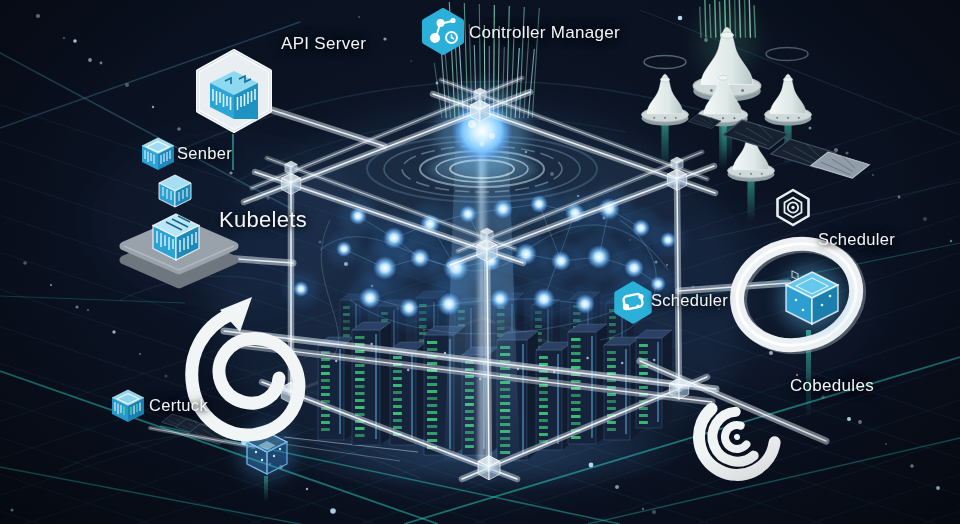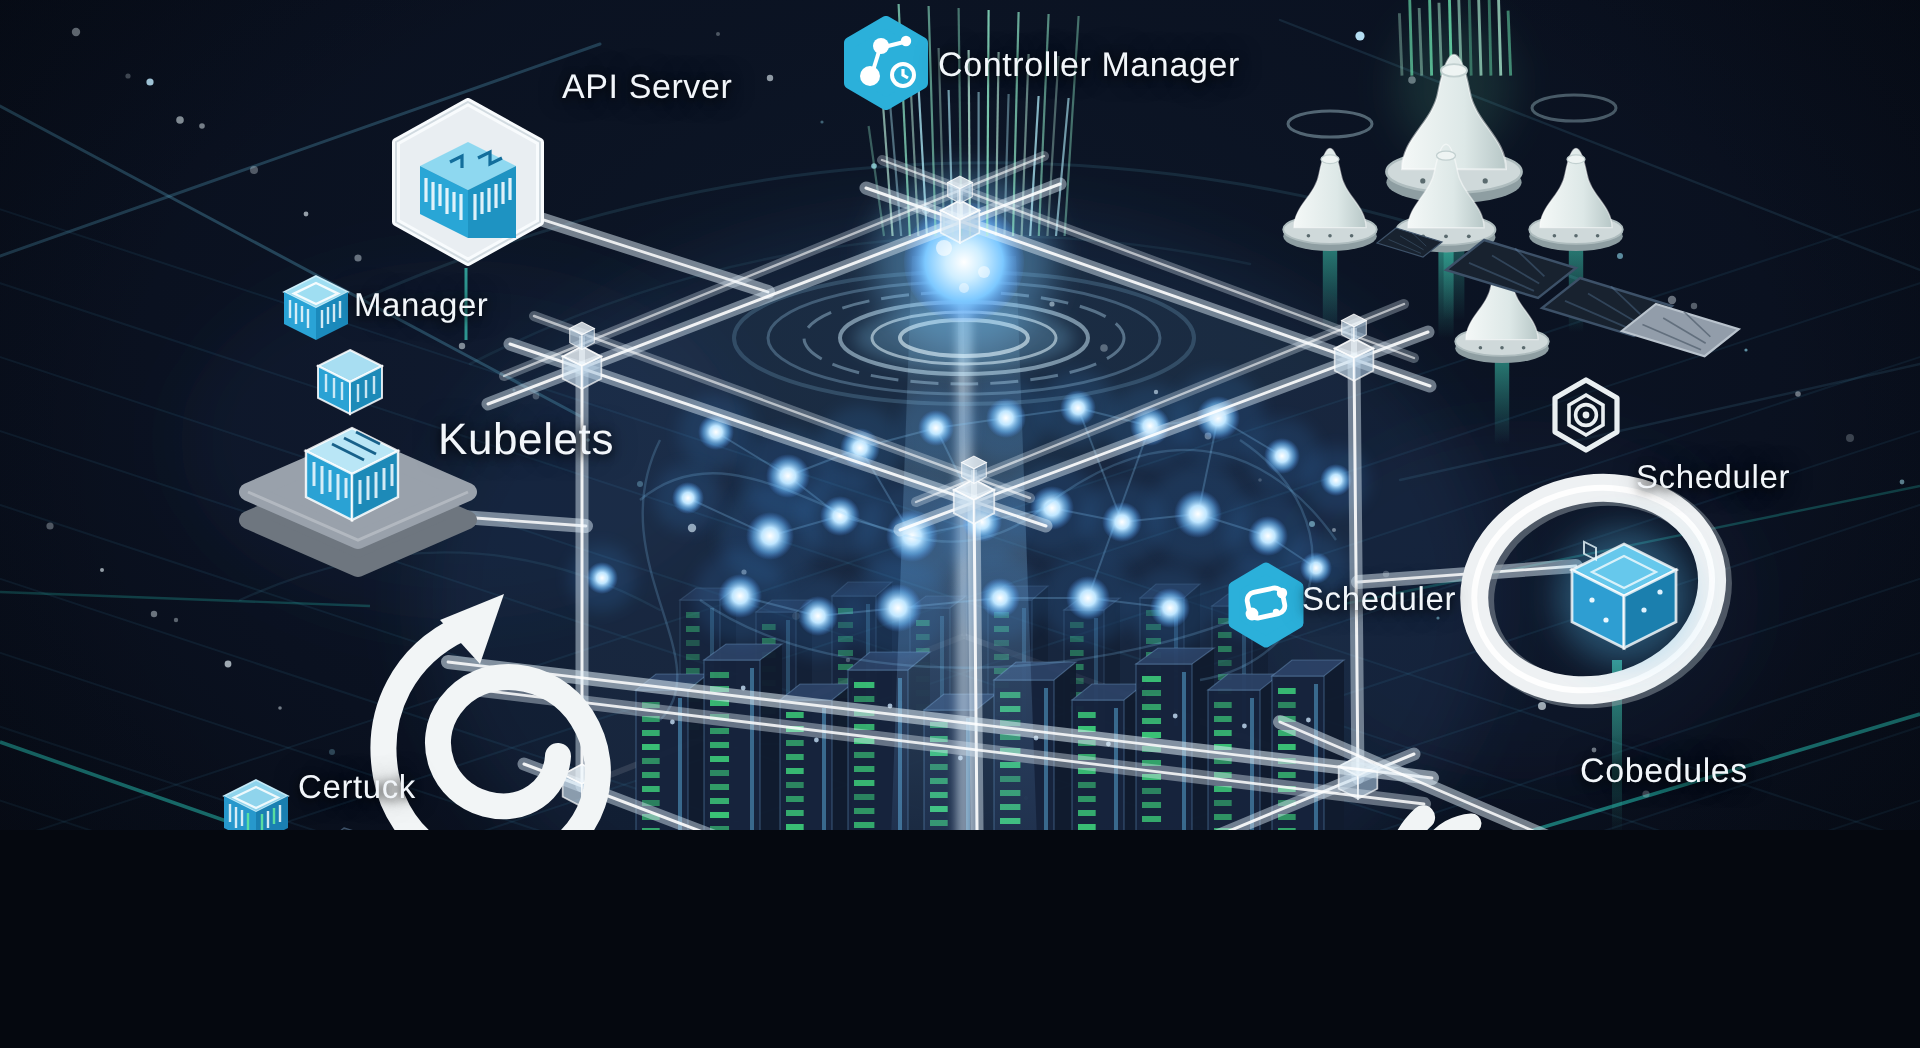--- a/index.html
+++ b/index.html
@@ -1,17 +1,17 @@
 <!DOCTYPE html>
 <html><head>
 <meta charset="utf-8">
 <style>
   html,body{margin:0;padding:0;background:#05080f;}
   .stage{
-    position:relative;width:960px;height:415px;overflow:hidden;
+    position:relative;width:960px;height:524px;overflow:hidden;
     background:
       radial-gradient(ellipse 900px 600px at 50% 42%, #0d1728 0%, #0a1120 45%, #060a13 78%, #04070d 100%);
     font-family:"Liberation Sans", sans-serif;
   }
   .stage svg{position:absolute;left:0;top:0;}
   .label{
     position:absolute;color:#f2f6fa;font-size:16.5px;font-weight:400;
     letter-spacing:.3px;white-space:nowrap;
     text-shadow:0 1px 5px rgba(0,0,0,.85), 0 0 12px rgba(0,0,0,.5);
     z-index:30;
@@ -1032,21 +1032,21 @@
           <line x1="8" y1="14.5" x2="8" y2="25"></line>
           <line x1="11" y1="16" x2="11" y2="24"></line>
           <line x1="14" y1="17.5" x2="14" y2="27"></line>
       <line x1="21" y1="18" x2="21" y2="27"></line>
           <line x1="24" y1="16.5" x2="24" y2="25"></line>
           <line x1="27" y1="15" x2="27" y2="24"></line>
           <line x1="30" y1="13.5" x2="30" y2="22"></line>
     </g>
   </svg>
 </div>
-<div class="label" style="left:177px;top:144px">Manager</div>
+<div class="label" style="left:177px;top:144px">Senber</div>
 
 <div class="label" style="left:219px;top:207px;font-size:22px">Kubelets</div>
 
 <div class="icon" style="left:613px;top:281px;width:40px;height:43px">
   <svg viewBox="0 0 40 43">
     <polygon points="20,3 36,12.5 36,30.5 20,40 4,30.5 4,12.5" fill="#2bb0da" stroke="#2bb0da" stroke-width="5.5" stroke-linejoin="round"></polygon>
     <rect x="11" y="14" width="18" height="13" rx="4" fill="none" stroke="#fff" stroke-width="2.4" transform="rotate(-12 20 20.5)"></rect>
     <circle cx="13" cy="26" r="3.2" fill="#fff"></circle>
     <circle cx="28" cy="15.5" r="2.6" fill="#fff"></circle>
     <circle cx="25" cy="25" r="1.6" fill="#fff"></circle>
@@ -1077,17 +1077,17 @@
       <line x1="24" y1="16.5" x2="24" y2="25"></line>
           <line x1="30" y1="13.5" x2="30" y2="22"></line>
     </g>
     <g stroke="#5ce3a0" stroke-width="1.2" opacity=".95">
       <line x1="14" y1="17.5" x2="14" y2="26"></line>
           <line x1="21" y1="18" x2="21" y2="26"></line>
           <line x1="27" y1="15" x2="27" y2="23"></line>
     </g>
   </svg>
 </div>
-<div class="label" style="left:149px;top:385px">Certuck</div>
+<div class="label" style="left:149px;top:396px">Certuck</div>
 
 <div class="label" style="left:790px;top:376px;font-size:17px">Cobedules</div>
 
 </div>
 
 </body></html>

